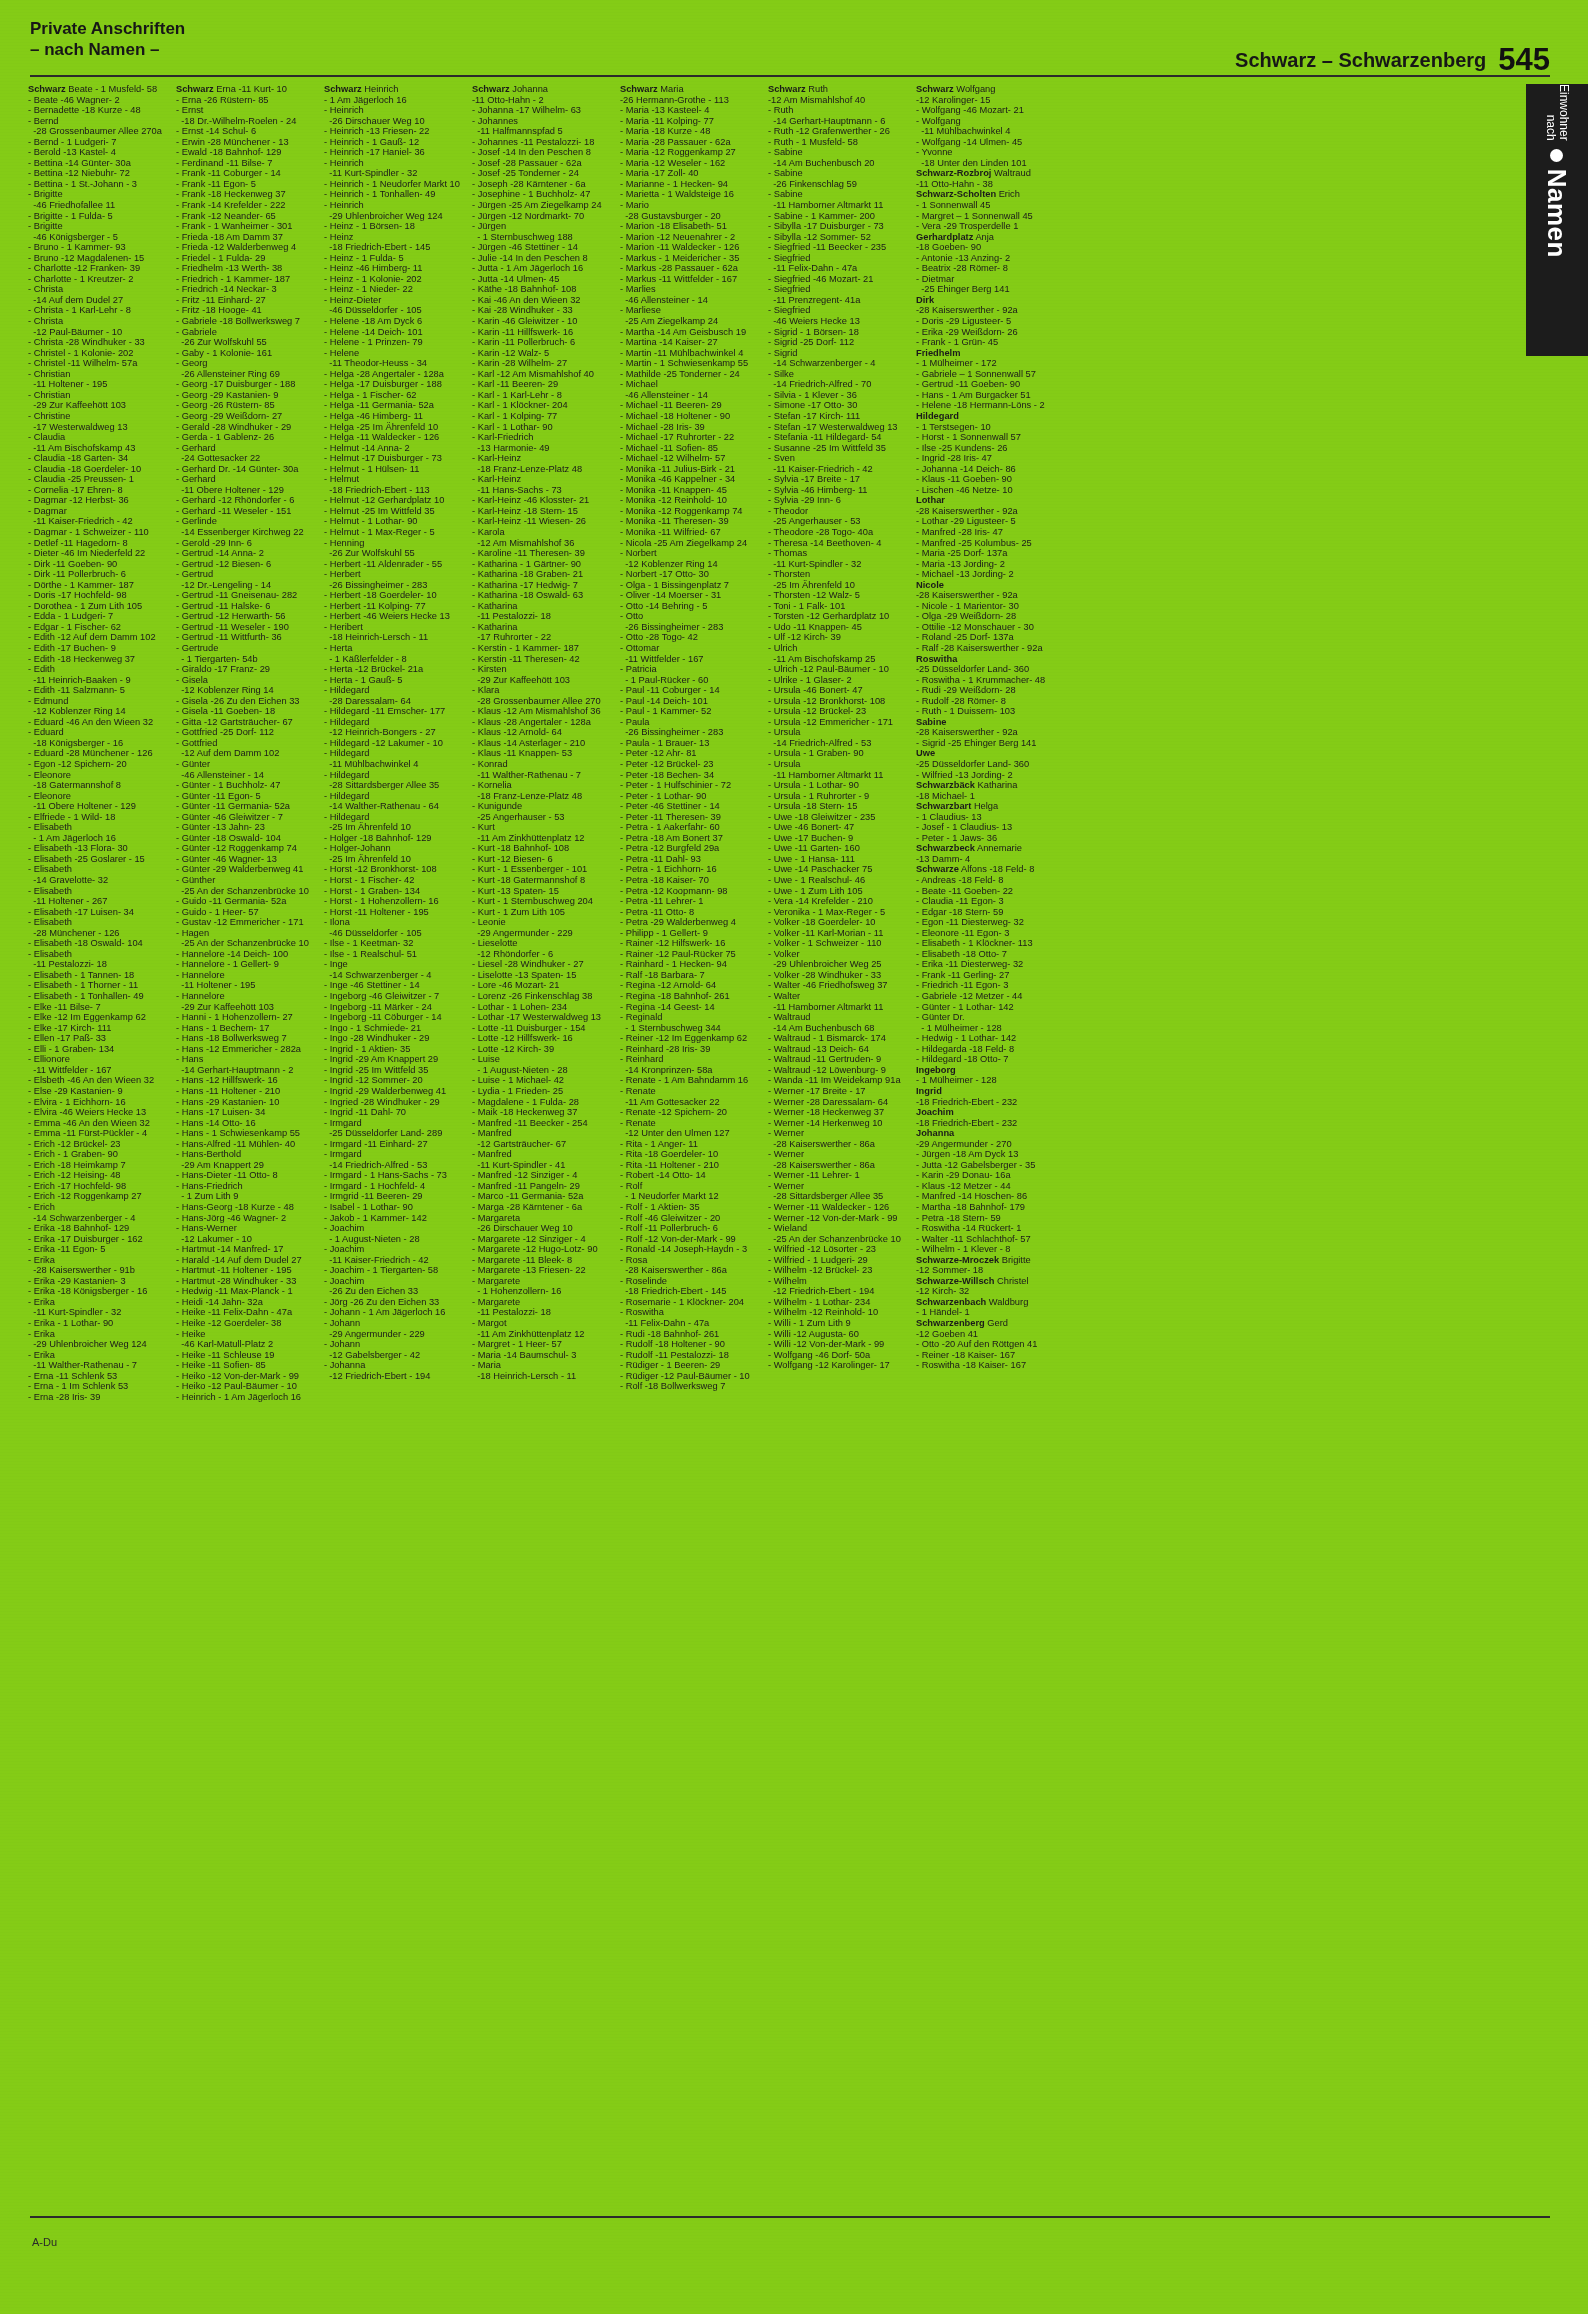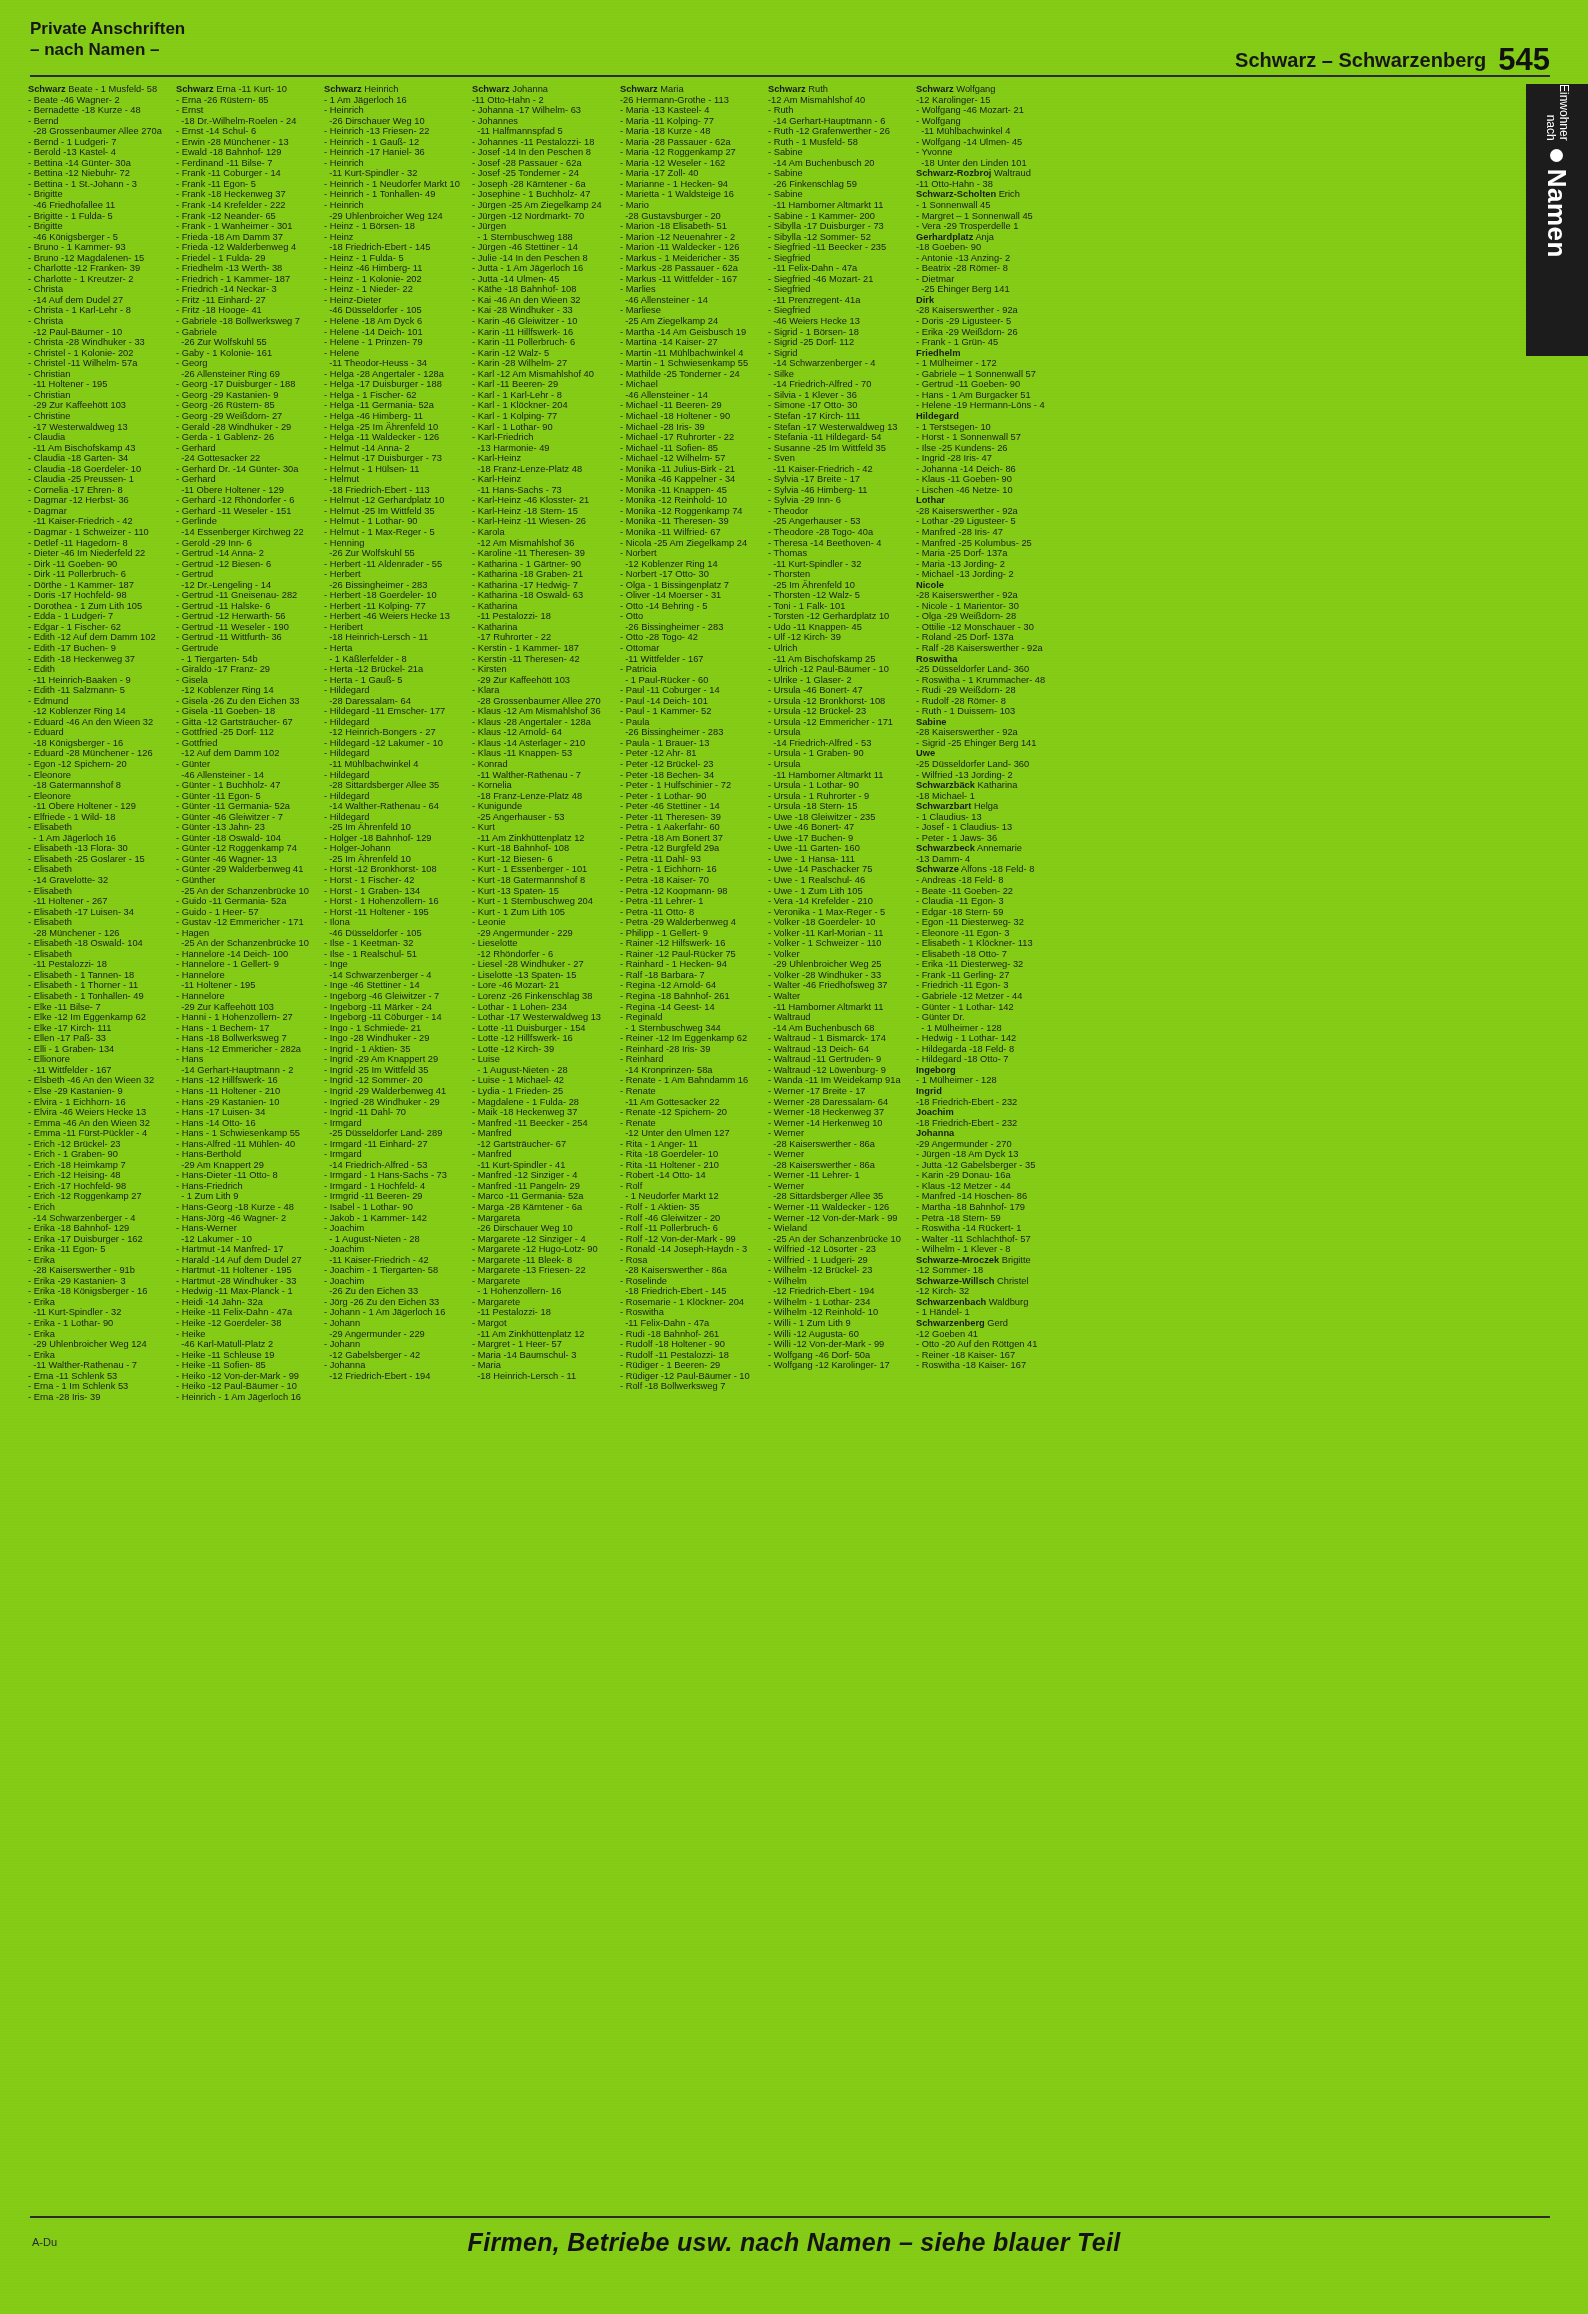--- a/index.html
+++ b/index.html
@@ -102,21 +102,21 @@
       </div>
     <div class="col col5">
         <div class="entry"><span class="nm">Schwarz</span> Ruth<br><span>-12 Am Mismahlshof 40</span><br><span>- Ruth</span><br><span>  -14 Gerhart-Hauptmann - 6</span><br><span>- Ruth -12 Grafenwerther - 26</span><br><span>- Ruth - 1 Musfeld- 58</span><br><span>- Sabine</span><br><span>  -14 Am Buchenbusch 20</span><br><span>- Sabine</span><br><span>  -26 Finkenschlag 59</span><br><span>- Sabine</span><br><span>  -11 Hamborner Altmarkt 11</span><br><span>- Sabine - 1 Kammer- 200</span><br><span>- Sibylla -17 Duisburger - 73</span><br><span>- Sibylla -12 Sommer- 52</span><br><span>- Siegfried -11 Beecker - 235</span><br><span>- Siegfried</span><br><span>  -11 Felix-Dahn - 47a</span><br><span>- Siegfried -46 Mozart- 21</span><br><span>- Siegfried</span><br><span>  -11 Prenzregent- 41a</span><br><span>- Siegfried</span><br><span>  -46 Weiers Hecke 13</span><br><span>- Sigrid - 1 Börsen- 18</span><br><span>- Sigrid -25 Dorf- 112</span><br><span>- Sigrid</span><br><span>  -14 Schwarzenberger - 4</span><br><span>- Silke</span><br><span>  -14 Friedrich-Alfred - 70</span><br><span>- Silvia - 1 Klever - 36</span><br><span>- Simone -17 Otto- 30</span><br><span>- Stefan -17 Kirch- 111</span><br><span>- Stefan -17 Westerwaldweg 13</span><br><span>- Stefania -11 Hildegard- 54</span><br><span>- Susanne -25 Im Wittfeld 35</span><br><span>- Sven</span><br><span>  -11 Kaiser-Friedrich - 42</span><br><span>- Sylvia -17 Breite - 17</span><br><span>- Sylvia -46 Himberg- 11</span><br><span>- Sylvia -29 Inn- 6</span><br><span>- Theodor</span><br><span>  -25 Angerhauser - 53</span><br><span>- Theodore -28 Togo- 40a</span><br><span>- Theresa -14 Beethoven- 4</span><br><span>- Thomas</span><br><span>  -11 Kurt-Spindler - 32</span><br><span>- Thorsten</span><br><span>  -25 Im Ährenfeld 10</span><br><span>- Thorsten -12 Walz- 5</span><br><span>- Toni - 1 Falk- 101</span><br><span>- Torsten -12 Gerhardplatz 10</span><br><span>- Udo -11 Knappen- 45</span><br><span>- Ulf -12 Kirch- 39</span><br><span>- Ulrich</span><br><span>  -11 Am Bischofskamp 25</span><br><span>- Ulrich -12 Paul-Bäumer - 10</span><br><span>- Ulrike - 1 Glaser- 2</span><br><span>- Ursula -46 Bonert- 47</span><br><span>- Ursula -12 Bronkhorst- 108</span><br><span>- Ursula -12 Brückel- 23</span><br><span>- Ursula -12 Emmericher - 171</span><br><span>- Ursula</span><br><span>  -14 Friedrich-Alfred - 53</span><br><span>- Ursula - 1 Graben- 90</span><br><span>- Ursula</span><br><span>  -11 Hamborner Altmarkt 11</span><br><span>- Ursula - 1 Lothar- 90</span><br><span>- Ursula - 1 Ruhrorter - 9</span><br><span>- Ursula -18 Stern- 15</span><br><span>- Uwe -18 Gleiwitzer - 235</span><br><span>- Uwe -46 Bonert- 47</span><br><span>- Uwe -17 Buchen- 9</span><br><span>- Uwe -11 Garten- 160</span><br><span>- Uwe - 1 Hansa- 111</span><br><span>- Uwe -14 Paschacker 75</span><br><span>- Uwe - 1 Realschul- 46</span><br><span>- Uwe - 1 Zum Lith 105</span><br><span>- Vera -14 Krefelder - 210</span><br><span>- Veronika - 1 Max-Reger - 5</span><br><span>- Volker -18 Goerdeler- 10</span><br><span>- Volker -11 Karl-Morian - 11</span><br><span>- Volker - 1 Schweizer - 110</span><br><span>- Volker</span><br><span>  -29 Uhlenbroicher Weg 25</span><br><span>- Volker -28 Windhuker - 33</span><br><span>- Walter -46 Friedhofsweg 37</span><br><span>- Walter</span><br><span>  -11 Hamborner Altmarkt 11</span><br><span>- Waltraud</span><br><span>  -14 Am Buchenbusch 68</span><br><span>- Waltraud - 1 Bismarck- 174</span><br><span>- Waltraud -13 Deich- 64</span><br><span>- Waltraud -11 Gertruden- 9</span><br><span>- Waltraud -12 Löwenburg- 9</span><br><span>- Wanda -11 Im Weidekamp 91a</span><br><span>- Werner -17 Breite - 17</span><br><span>- Werner -28 Daressalam- 64</span><br><span>- Werner -18 Heckenweg 37</span><br><span>- Werner -14 Herkenweg 10</span><br><span>- Werner</span><br><span>  -28 Kaiserswerther - 86a</span><br><span>- Werner</span><br><span>  -28 Kaiserswerther - 86a</span><br><span>- Werner -11 Lehrer- 1</span><br><span>- Werner</span><br><span>  -28 Sittardsberger Allee 35</span><br><span>- Werner -11 Waldecker - 126</span><br><span>- Werner -12 Von-der-Mark - 99</span><br><span>- Wieland</span><br><span>  -25 An der Schanzenbrücke 10</span><br><span>- Wilfried -12 Lösorter - 23</span><br><span>- Wilfried - 1 Ludgeri- 29</span><br><span>- Wilhelm -12 Brückel- 23</span><br><span>- Wilhelm</span><br><span>  -12 Friedrich-Ebert - 194</span><br><span>- Wilhelm - 1 Lothar- 234</span><br><span>- Wilhelm -12 Reinhold- 10</span><br><span>- Willi - 1 Zum Lith 9</span><br><span>- Willi -12 Augusta- 60</span><br><span>- Willi -12 Von-der-Mark - 99</span><br><span>- Wolfgang -46 Dorf- 50a</span><br><span>- Wolfgang -12 Karolinger- 17</span></div>
       </div>
     <div class="col col6">
         <div class="entry"><span class="nm">Schwarz</span> Wolfgang<br><span>-12 Karolinger- 15</span><br><span>- Wolfgang -46 Mozart- 21</span><br><span>- Wolfgang</span><br><span>  -11 Mühlbachwinkel 4</span><br><span>- Wolfgang -14 Ulmen- 45</span><br><span>- Yvonne</span><br><span>  -18 Unter den Linden 101</span></div>
         <div class="entry"><span class="nm">Schwarz-Rozbroj</span> Waltraud<br><span>-11 Otto-Hahn - 38</span></div>
         <div class="entry"><span class="nm">Schwarz-Scholten</span> Erich<br><span>- 1 Sonnenwall 45</span><br><span>- Margret – 1 Sonnenwall 45</span><br><span>- Vera -29 Trosperdelle 1</span></div>
         <div class="entry"><span class="nm">Gerhardplatz</span> Anja<br><span>-18 Goeben- 90</span><br><span>- Antonie -13 Anzing- 2</span><br><span>- Beatrix -28 Römer- 8</span><br><span>- Dietmar</span><br><span>  -25 Ehinger Berg 141</span></div>
         <div class="entry"><span class="nm">Dirk</span><br><span>-28 Kaiserswerther - 92a</span><br><span>- Doris -29 Ligusteer- 5</span><br><span>- Erika -29 Weißdorn- 26</span><br><span>- Frank - 1 Grün- 45</span></div>
-        <div class="entry"><span class="nm">Friedhelm</span><br><span>- 1 Mülheimer - 172</span><br><span>- Gabriele – 1 Sonnenwall 57</span><br><span>- Gertrud -11 Goeben- 90</span><br><span>- Hans - 1 Am Burgacker 51</span><br><span>- Helene -19 Hermann-Löns - 4</span></div>
+        <div class="entry"><span class="nm">Friedhelm</span><br><span>- 1 Mülheimer - 172</span><br><span>- Gabriele – 1 Sonnenwall 57</span><br><span>- Gertrud -11 Goeben- 90</span><br><span>- Hans - 1 Am Burgacker 51</span><br><span>- Helene -18 Hermann-Löns - 2</span></div>
         <div class="entry"><span class="nm">Hildegard</span><br><span>- 1 Terstsegen- 10</span><br><span>- Horst - 1 Sonnenwall 57</span><br><span>- Ilse -25 Kundens- 26</span><br><span>- Ingrid -28 Iris- 47</span><br><span>- Johanna -14 Deich- 86</span><br><span>- Klaus -11 Goeben- 90</span><br><span>- Lischen -46 Netze- 10</span></div>
         <div class="entry"><span class="nm">Lothar</span><br><span>-28 Kaiserswerther - 92a</span><br><span>- Lothar -29 Ligusteer- 5</span><br><span>- Manfred -28 Iris- 47</span><br><span>- Manfred -25 Kolumbus- 25</span><br><span>- Maria -25 Dorf- 137a</span><br><span>- Maria -13 Jording- 2</span><br><span>- Michael -13 Jording- 2</span></div>
         <div class="entry"><span class="nm">Nicole</span><br><span>-28 Kaiserswerther - 92a</span><br><span>- Nicole - 1 Marientor- 30</span><br><span>- Olga -29 Weißdorn- 28</span><br><span>- Ottilie -12 Monschauer - 30</span><br><span>- Roland -25 Dorf- 137a</span><br><span>- Ralf -28 Kaiserswerther - 92a</span></div>
         <div class="entry"><span class="nm">Roswitha</span><br><span>-25 Düsseldorfer Land- 360</span><br><span>- Roswitha - 1 Krummacher- 48</span><br><span>- Rudi -29 Weißdorn- 28</span><br><span>- Rudolf -28 Römer- 8</span><br><span>- Ruth - 1 Duissern- 103</span></div>
         <div class="entry"><span class="nm">Sabine</span><br><span>-28 Kaiserswerther - 92a</span><br><span>- Sigrid -25 Ehinger Berg 141</span></div>
         <div class="entry"><span class="nm">Uwe</span><br><span>-25 Düsseldorfer Land- 360</span><br><span>- Wilfried -13 Jording- 2</span></div>
         <div class="entry"><span class="nm">Schwarzbäck</span> Katharina<br><span>-18 Michael- 1</span></div>
         <div class="entry"><span class="nm">Schwarzbart</span> Helga<br><span>- 1 Claudius- 13</span><br><span>- Josef - 1 Claudius- 13</span><br><span>- Peter - 1 Jaws- 36</span></div>
         <div class="entry"><span class="nm">Schwarzbeck</span> Annemarie<br><span>-13 Damm- 4</span></div>
         <div class="entry"><span class="nm">Schwarze</span> Alfons -18 Feld- 8<br><span>- Andreas -18 Feld- 8</span><br><span>- Beate -11 Goeben- 22</span><br><span>- Claudia -11 Egon- 3</span><br><span>- Edgar -18 Stern- 59</span><br><span>- Egon -11 Diesterweg- 32</span><br><span>- Eleonore -11 Egon- 3</span><br><span>- Elisabeth - 1 Klöckner- 113</span><br><span>- Elisabeth -18 Otto- 7</span><br><span>- Erika -11 Diesterweg- 32</span><br><span>- Frank -11 Gerling- 27</span><br><span>- Friedrich -11 Egon- 3</span><br><span>- Gabriele -12 Metzer - 44</span><br><span>- Günter - 1 Lothar- 142</span><br><span>- Günter Dr.</span><br><span>  - 1 Mülheimer - 128</span><br><span>- Hedwig - 1 Lothar- 142</span><br><span>- Hildegarda -18 Feld- 8</span><br><span>- Hildegard -18 Otto- 7</span></div>
@@ -125,16 +125,15 @@
         <div class="entry"><span class="nm">Joachim</span><br><span>-18 Friedrich-Ebert - 232</span></div>
         <div class="entry"><span class="nm">Johanna</span><br><span>-29 Angermunder - 270</span><br><span>- Jürgen -18 Am Dyck 13</span><br><span>- Jutta -12 Gabelsberger - 35</span><br><span>- Karin -29 Donau- 16a</span><br><span>- Klaus -12 Metzer - 44</span><br><span>- Manfred -14 Hoschen- 86</span><br><span>- Martha -18 Bahnhof- 179</span><br><span>- Petra -18 Stern- 59</span><br><span>- Roswitha -14 Rückert- 1</span><br><span>- Walter -11 Schlachthof- 57</span><br><span>- Wilhelm - 1 Klever - 8</span></div>
         <div class="entry"><span class="nm">Schwarze-Mroczek</span> Brigitte<br><span>-12 Sommer- 18</span></div>
         <div class="entry"><span class="nm">Schwarze-Willsch</span> Christel<br><span>-12 Kirch- 32</span></div>
         <div class="entry"><span class="nm">Schwarzenbach</span> Waldburg<br><span>- 1 Händel- 1</span></div>
         <div class="entry"><span class="nm">Schwarzenberg</span> Gerd<br><span>-12 Goeben 41</span><br><span>- Otto -20 Auf den Röttgen 41</span><br><span>- Reiner -18 Kaiser- 167</span><br><span>- Roswitha -18 Kaiser- 167</span></div>
       </div>
   </div>
 
   <div class="rule2"></div>
-  <div class="footer">Firmen, Betriebe usw. nach Namen – siehe blauer Teil</div>
   <div class="adu">A-Du</div>
 
 </div>
 
 </body></html>

